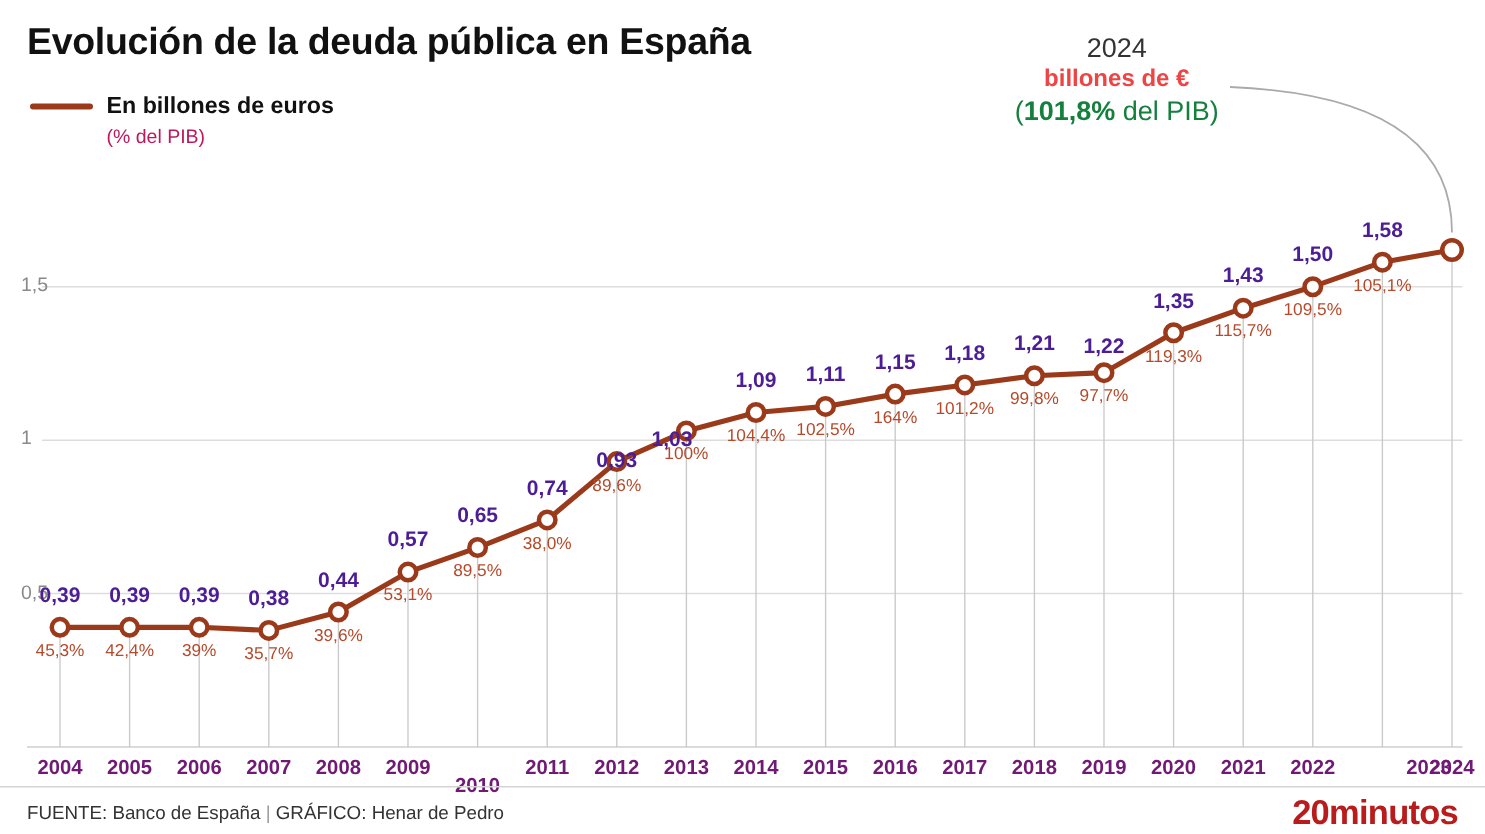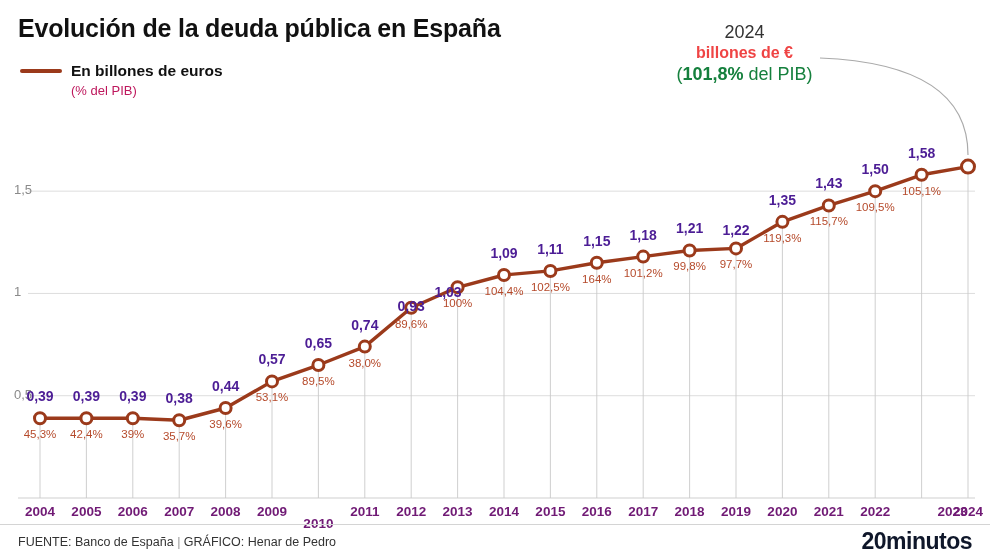--- a/index.html
+++ b/index.html
@@ -59,21 +59,21 @@
     font-size:11.5px;color:#B5492A;
   }
   .footer{
     position:absolute;left:0;top:524px;width:990px;height:32px;
     border-top:1px solid #d4d4d4;
   }
   .source{
     position:absolute;left:18px;top:535px;font-size:12.5px;color:#333;
   }
   .brand{
-    position:absolute;right:18px;top:528px;font-size:23px;font-weight:bold;color:#0f172a;
+    position:absolute;right:18px;top:528px;font-size:23px;font-weight:bold;color:#b91c1c;
     letter-spacing:-0.5px;
   }
   .sep{color:#999;}
 </style>
 </head>
 <body>
 
 <div class="title">Evolución de la deuda pública en España</div>
 
 <div class="legend">

